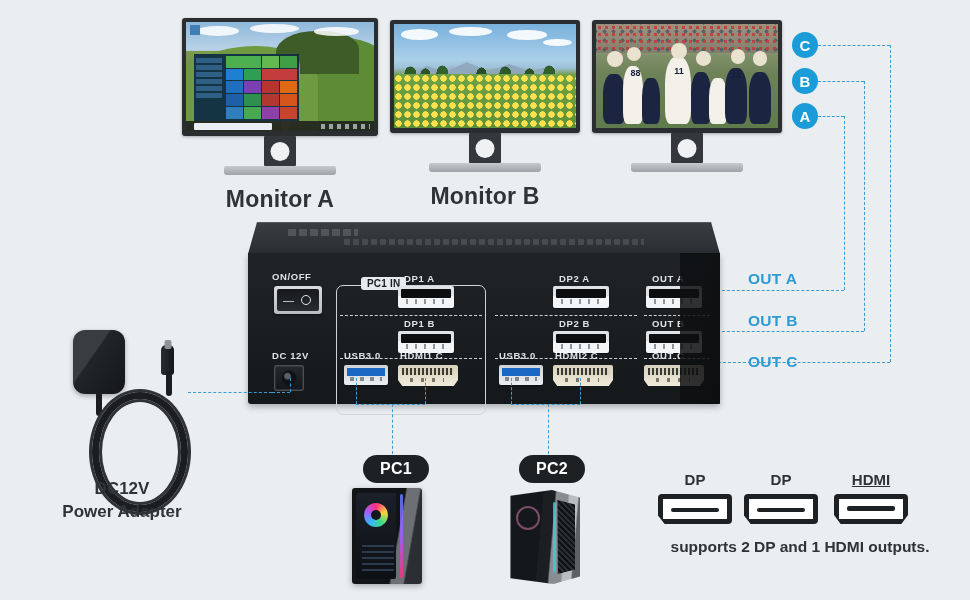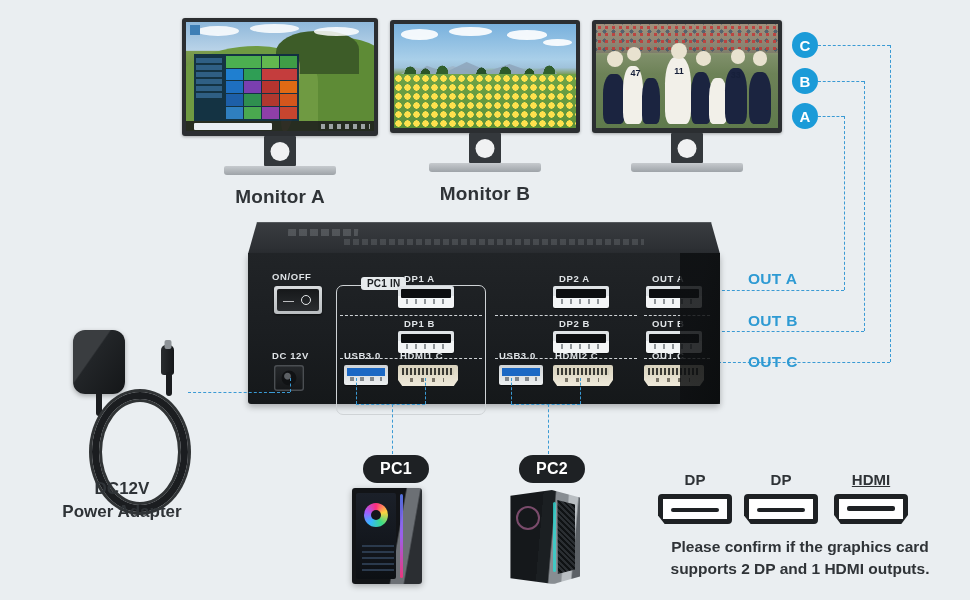--- a/index.html
+++ b/index.html
@@ -38,21 +38,21 @@
     background: #f0f1f2;
   }
   .mon-base {
     width: 112px; height: 9px;
     background: linear-gradient(#c3c7cb, #9ба0a5);
     background: linear-gradient(#c6cace,#9ea3a8);
     margin: 0 auto; border-radius: 2px 2px 3px 3px;
   }
   .mon-label {
     text-align: center;
-    font-size: 19px; font-weight: bold;
+    font-size: 23px; font-weight: bold;
     color: #2f3337; margin-top: 11px;
     letter-spacing: .2px;
   }
 
   
   .scrA { position:absolute; inset:0;
     background:
       linear-gradient(#8fb8da 0%, #b9d3e8 26%, #7c9c4e 27%, #5f8a3a 55%, #4b7a2e 100%);
   }
   .scrA .hill1 { position:absolute; left:-10%; top:22%; width:80%; height:80%;
@@ -466,21 +466,21 @@
           <div class="pl navy" style="left:52%; width:11%; height:50%;"></div>
           <div class="pl white" style="left:62%; width:10%; height:44%;"></div>
           <div class="pl navy" style="left:71%; width:12%; height:54%;"></div>
           <div class="pl navy" style="left:84%; width:12%; height:50%;"></div>
           <div class="helm" style="left:6%;  top:26%; width:9%;  height:15%;"></div>
           <div class="helm" style="left:17%; top:22%; width:8%;  height:14%;"></div>
           <div class="helm" style="left:41%; top:18%; width:9%;  height:16%;"></div>
           <div class="helm" style="left:55%; top:26%; width:8%;  height:14%;"></div>
           <div class="helm" style="left:74%; top:24%; width:8%;  height:14%;"></div>
           <div class="helm" style="left:86%; top:26%; width:8%;  height:14%;"></div>
-          <div class="numb" style="left:19%; top:42%;">47</div>
+          <div class="numb" style="left:19%; top:42%;">88</div>
           <div class="numb" style="left:43%; top:40%;">11</div>
           <div class="numb" style="left:74%; top:44%;">33</div>
         </div>
       </div>
     </div>
     <div class="mon-neck"></div>
     <div class="mon-base"></div>
   </div>
 
   <div class="circ" style="left:792px; top:32px;">C</div>
@@ -607,18 +607,17 @@
     <div class="conn-dp" style="left:744px; top:494px;">
         <i></i>
       </div>
 
     <div class="conn-lab" style="left:836px; top:471px;text-decoration:underline;">HDMI</div>
     <div class="conn-hdmi" style="left:834px; top:494px;">
         <i></i>
       </div>
 
     <div class="note" style="left:635px; top:536px;">
-      <div>Please confirm if the graphics card</div>
       <div>supports 2 DP and 1 HDMI outputs.</div>
     </div>
   </div>
 
 </div>
 
 </body></html>

